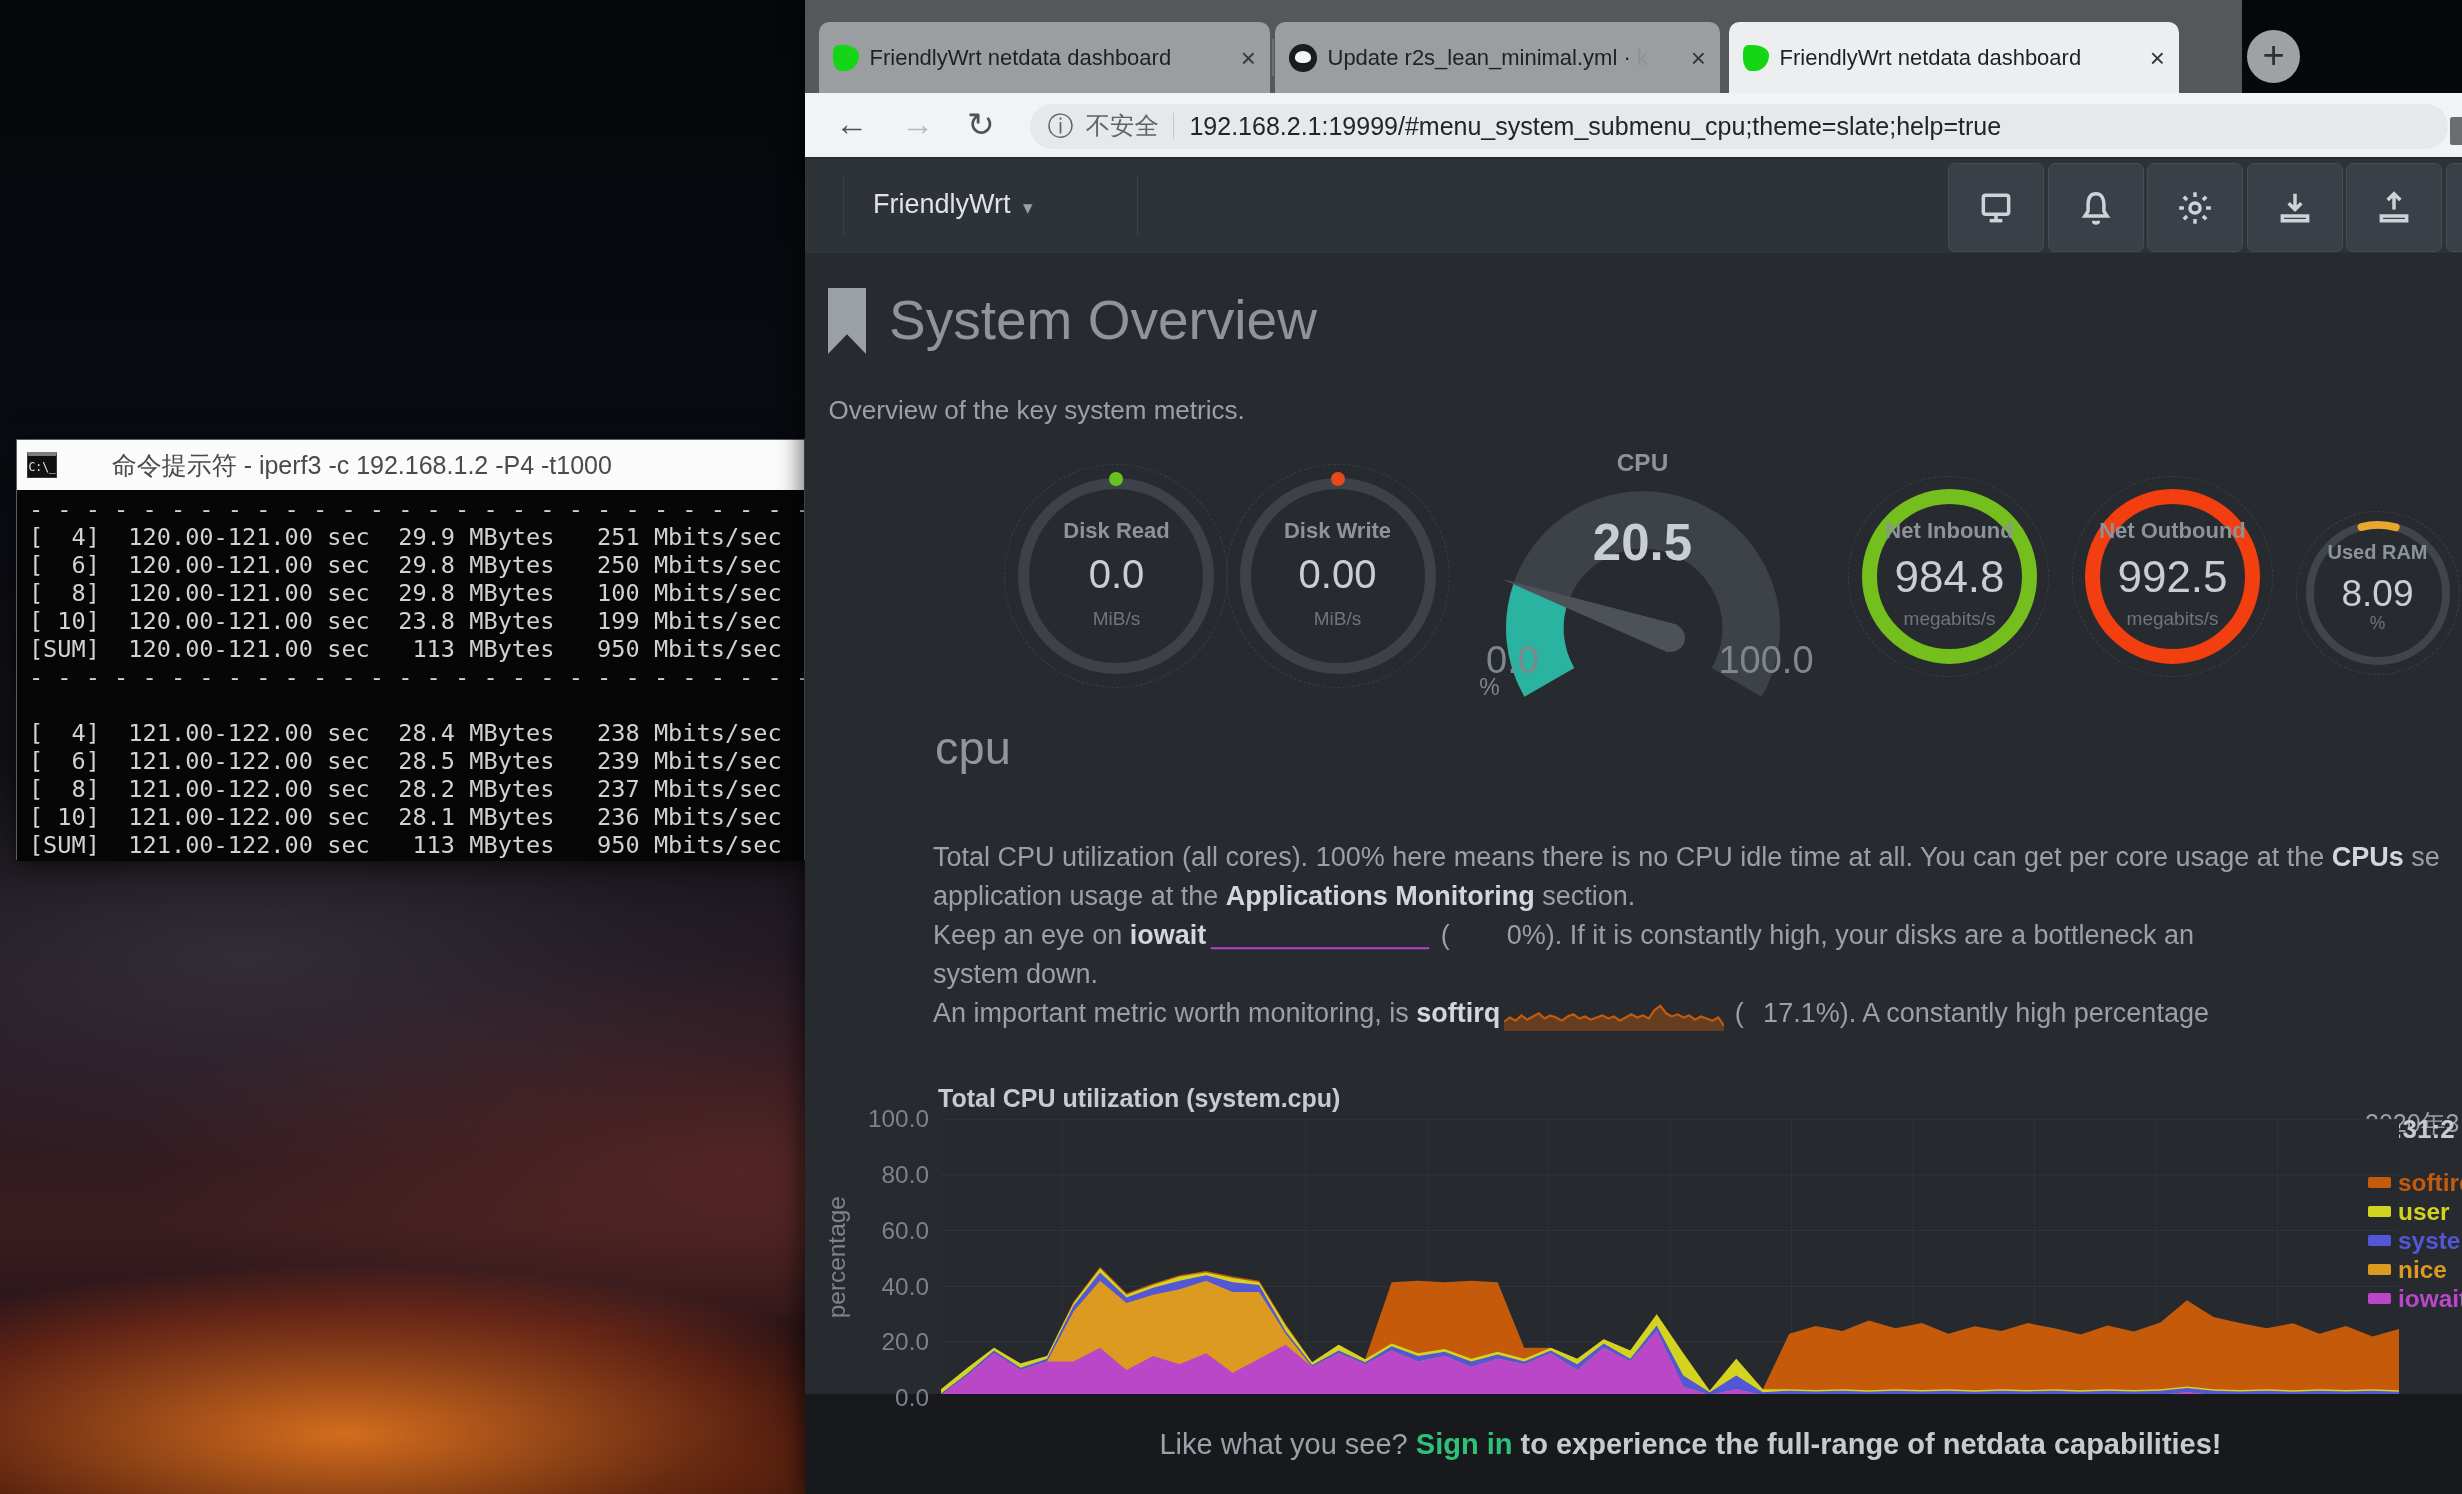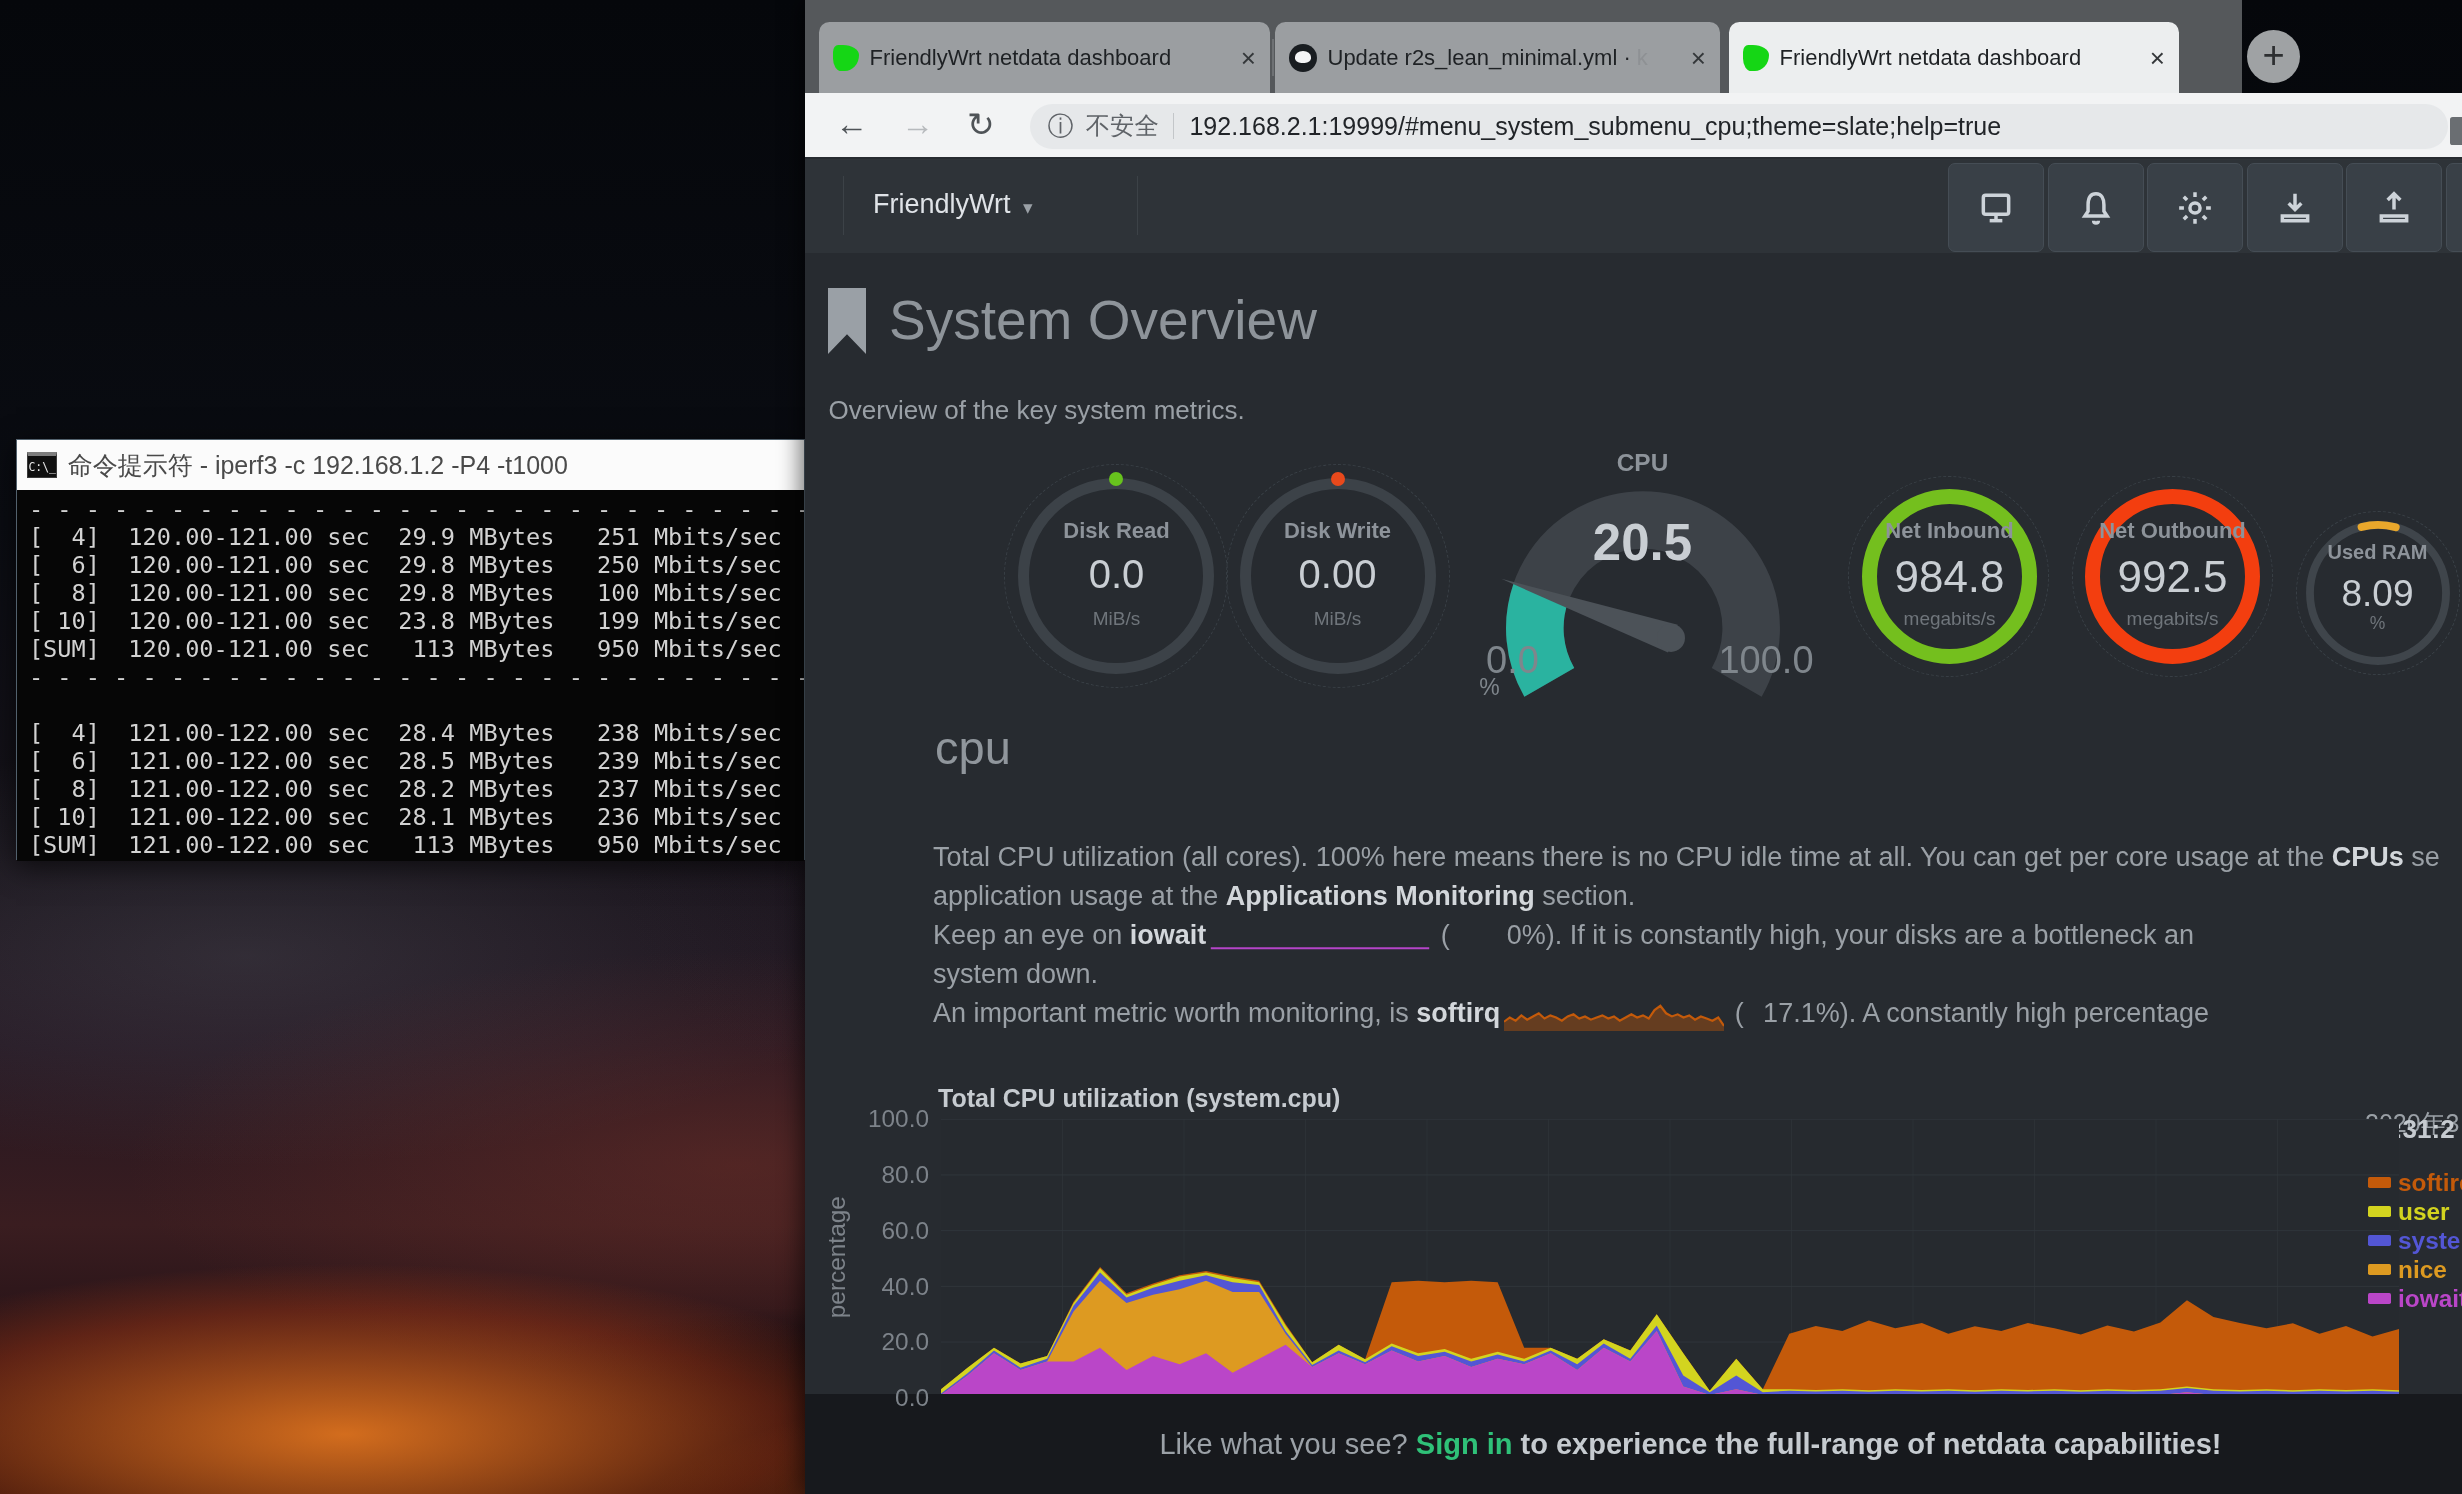--- a/index.html
+++ b/index.html
@@ -11,21 +11,21 @@
       radial-gradient(1048px 262px at 55% 103%, rgba(230,100,30,0.75), rgba(0,0,0,0) 70%),
       radial-gradient(611px 175px at 85% 99%, rgba(200,70,25,0.5), rgba(0,0,0,0) 75%),
       radial-gradient(699px 105px at 40% 92%, rgba(20,10,12,0.8), rgba(0,0,0,0) 70%),
       radial-gradient(524px 79px at 70% 88%, rgba(25,12,14,0.7), rgba(0,0,0,0) 70%),
       radial-gradient(873px 306px at 30% 78%, rgba(120,50,40,0.45), rgba(0,0,0,0) 70%),
       radial-gradient(1222px 437px at 60% 60%, rgba(70,60,75,0.30), rgba(0,0,0,0) 70%),
       radial-gradient(1048px 349px at 10% 64%, rgba(110,115,125,0.25), rgba(0,0,0,0) 60%),
       linear-gradient(180deg,#05070b 0%,#0a0c12 35%,#151219 55%,#241722 70%,#3a1d20 82%,#200f14 92%,#0d0809 100%);}
   
   #terminal{position:absolute;left:15.7px;top:439px;width:789px;height:421px;border:0.9px solid #52616d;box-shadow:0 7px 26px rgba(0,0,0,.6);}
-  #term-titlebar{height:50px;background:#fbfbfb;display:flex;align-items:center;padding:0 10.5px;}
+  #term-titlebar{height:50px;background:#fbfbfb;display:flex;align-items:center;padding:0 10.5px;gap:44px;}
   #term-icon{width:30px;height:26px;background:#101010;border:0.9px solid #3a3a3a;color:#e8e8e8;font-family:"DejaVu Sans Mono",monospace;font-size:11.4px;line-height:23px;text-align:center;border-top:4.4px solid #7d7d7d;margin-right:10.5px;}
   #term-title{font-size:25px;color:#4a4a4a;white-space:nowrap;overflow:hidden;}
   #term-body{height:371px;background:#060606;padding:5.2px 12.2px 0 12.2px;overflow:hidden;}
   .term-line{white-space:pre;font-family:"DejaVu Sans Mono",monospace;font-size:23.6px;line-height:28px;color:#d2d2d2;}
   
   #browser{position:absolute;left:805px;top:0;width:1657px;height:1494px;overflow:hidden;box-shadow:-5.2px 0 21px rgba(0,0,0,.55);}
   #tabstrip{position:absolute;left:0;top:0;width:1437px;height:93px;background:#55585b;}
   .tab{position:absolute;top:22px;height:72px;border-radius:10.5px 10.5px 0 0;display:flex;align-items:center;padding:0 14px;}
   .tab-inactive{background:#9b9ea1;}
   .tab-active{background:#eceeef;}

